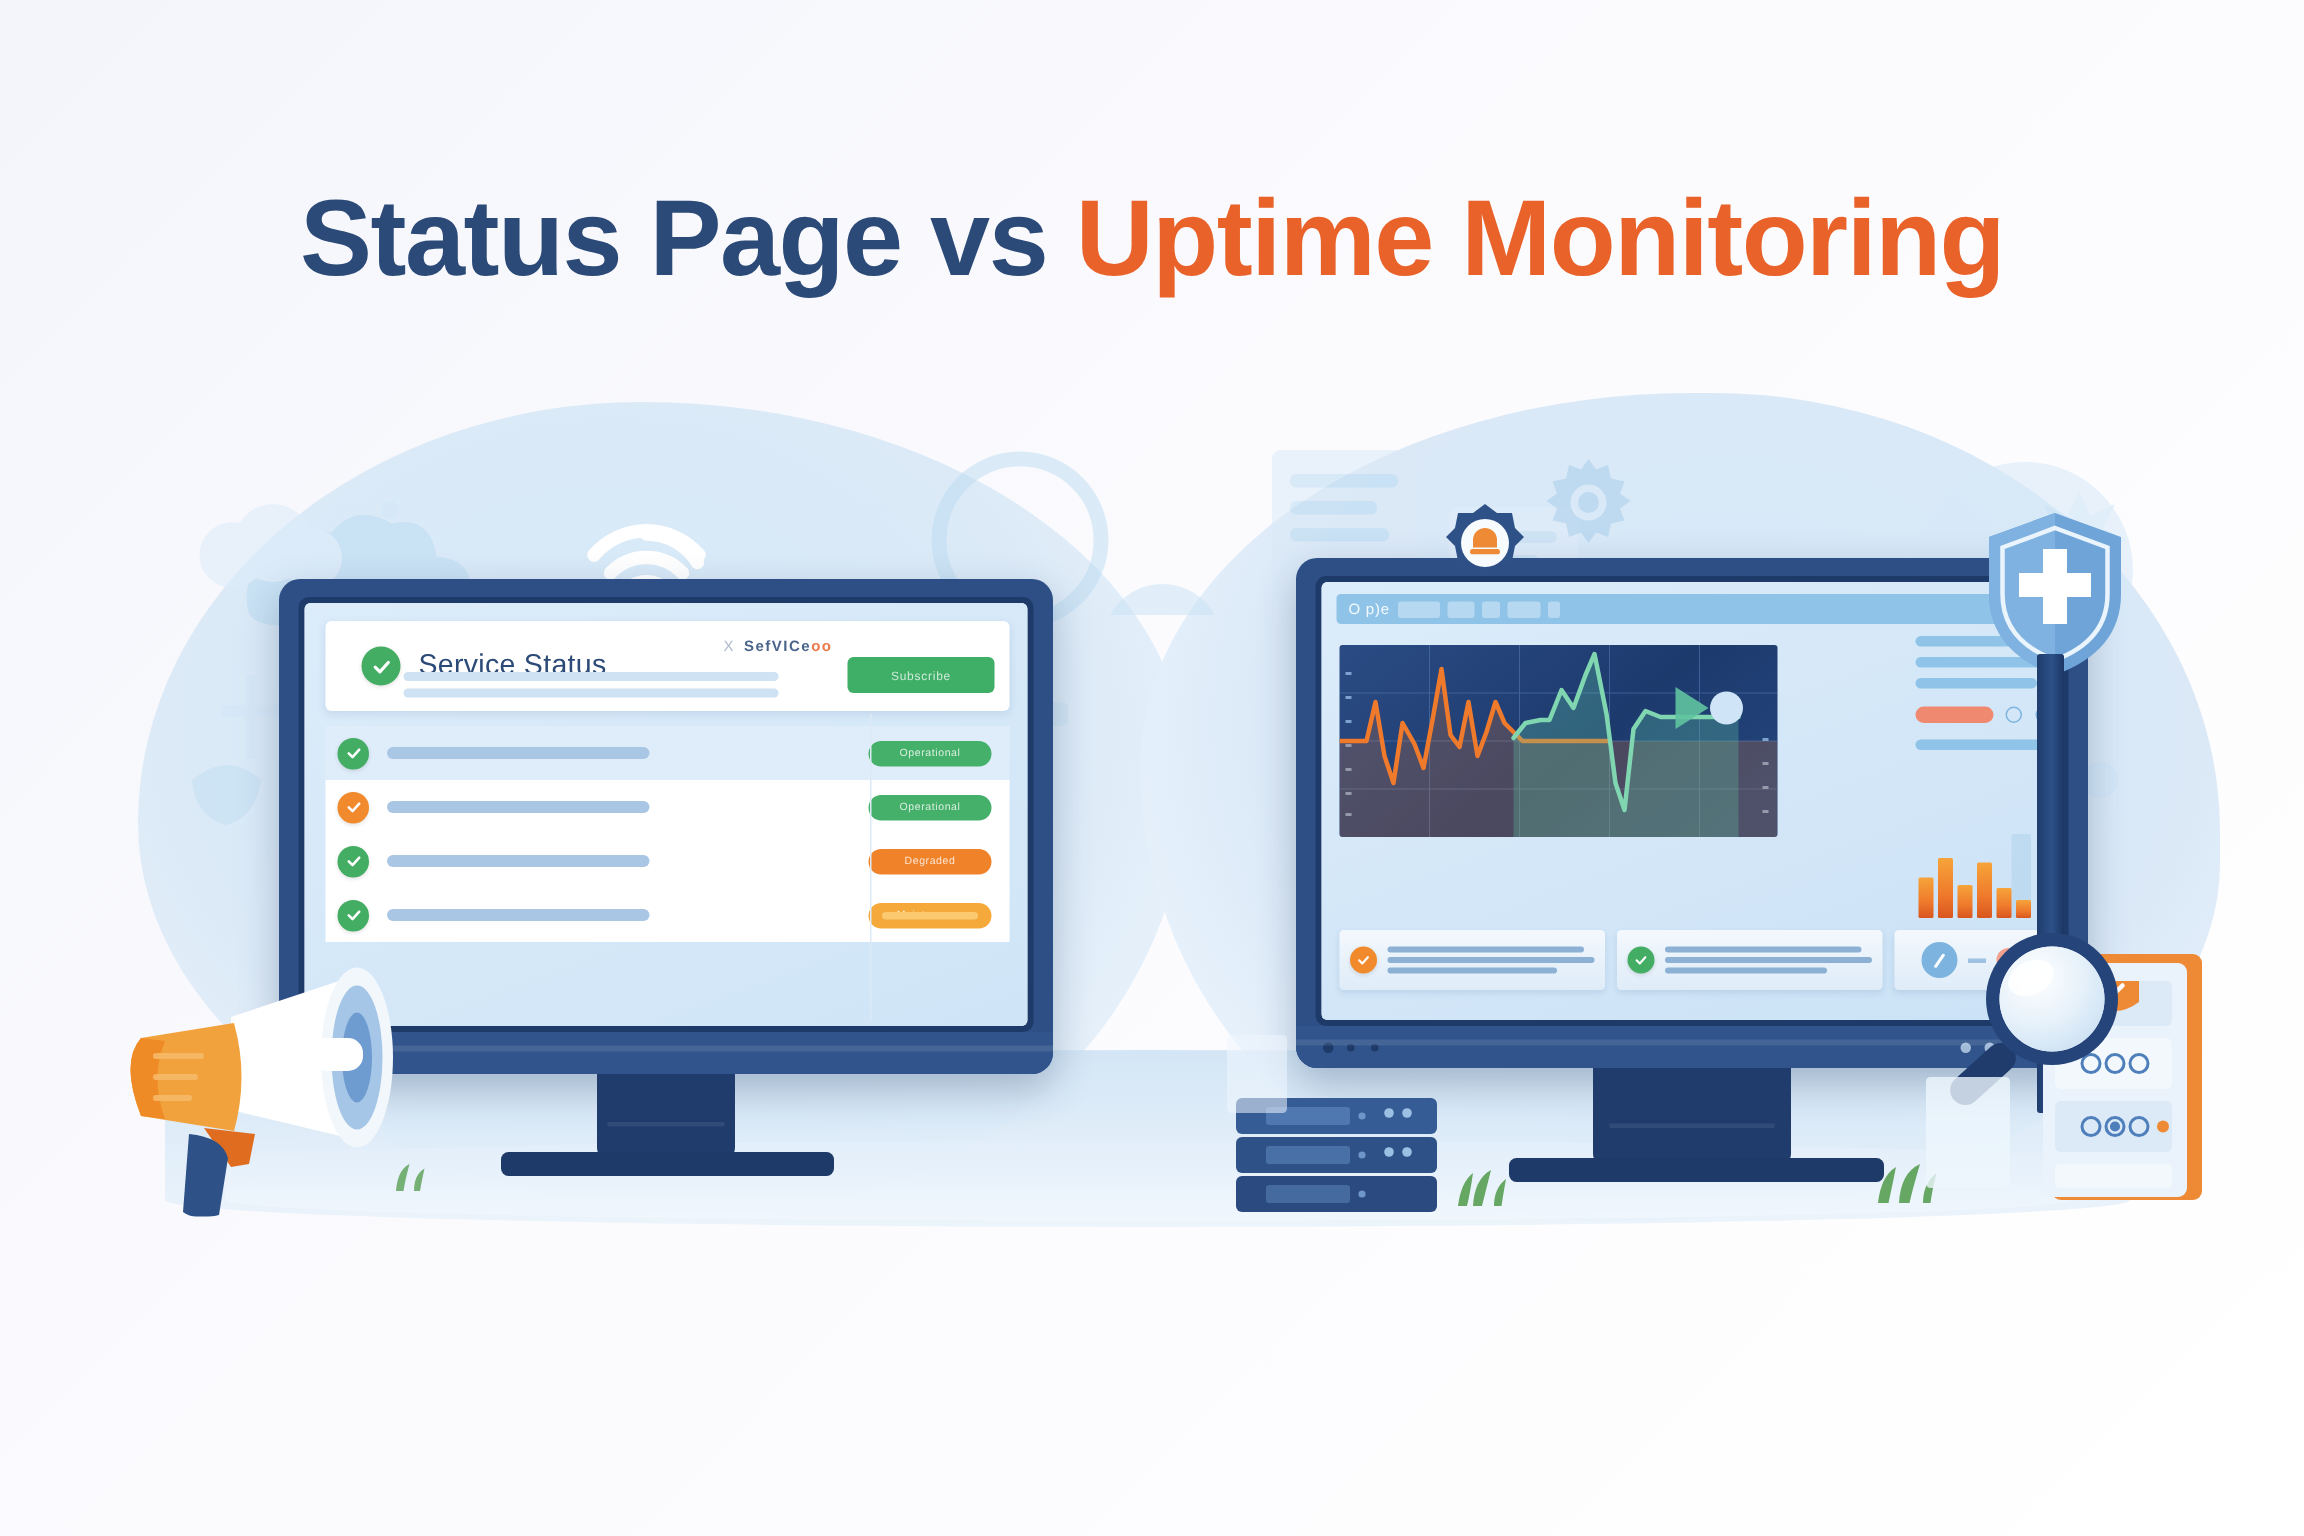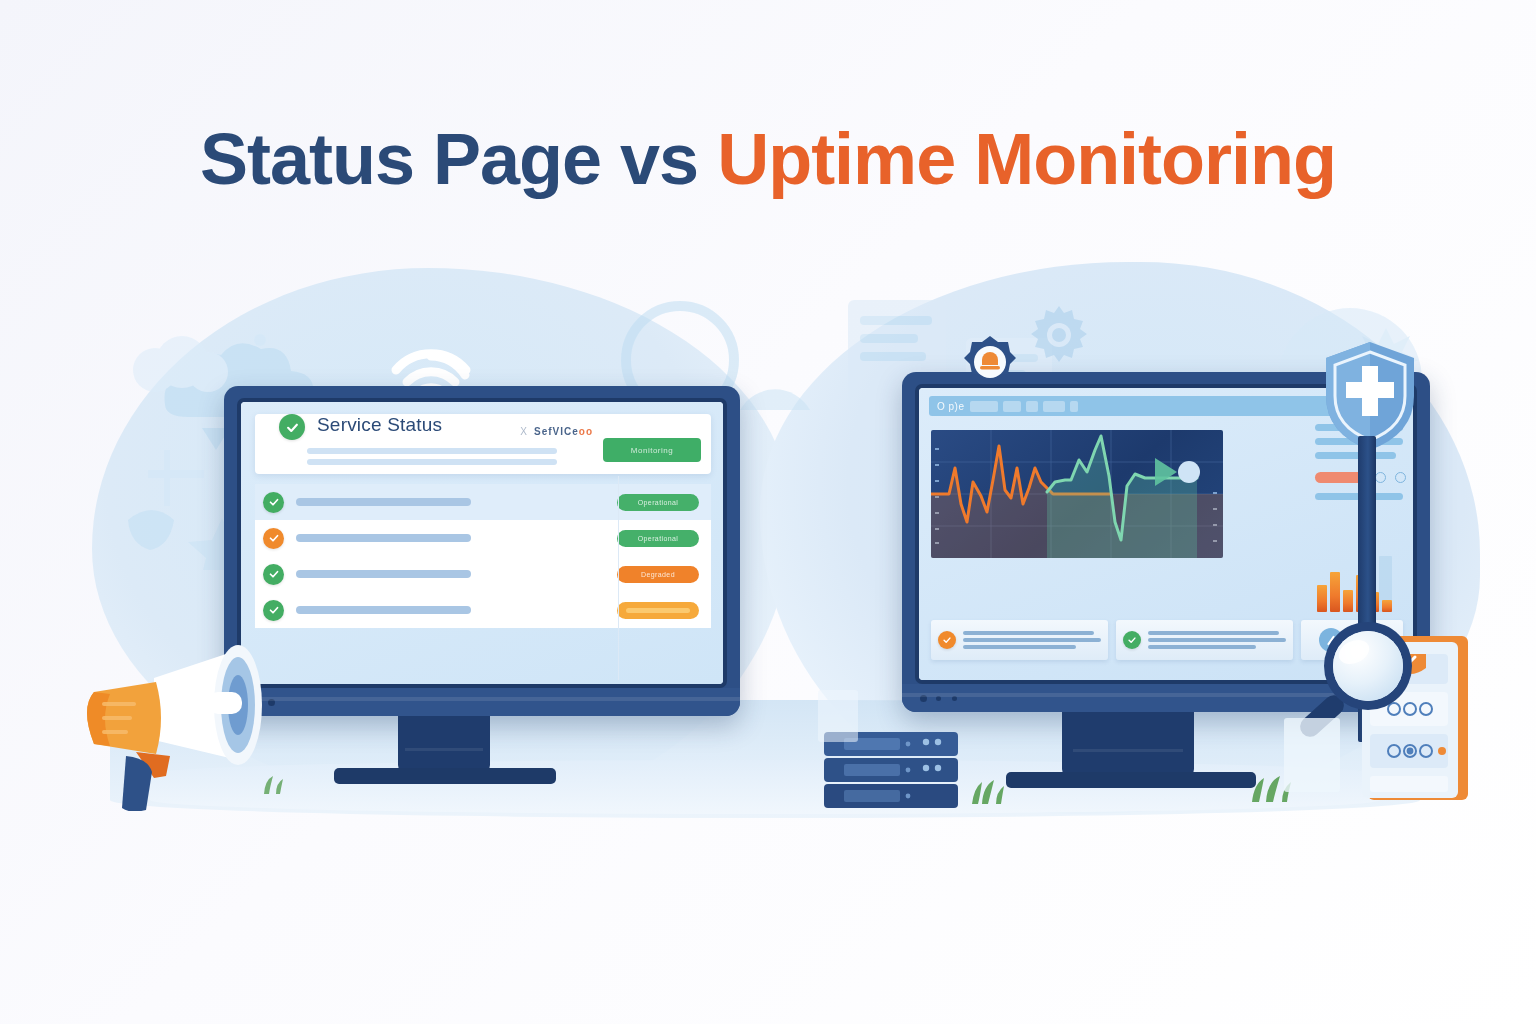--- a/index.html
+++ b/index.html
@@ -41,21 +41,21 @@
     border-radius:50%/18px;
     opacity:.9;
   }
   .ground2{
     position:absolute;left:150px;top:760px;width:1230px;height:54px;
     background:linear-gradient(180deg,#e2eefa 0%,#f1f7fd 100%);
     border-radius:50%/14px;opacity:.9;
   }
 
   
-  .monitor{position:absolute;margin-left:38px;}
+  .monitor{position:absolute;}
   .mon-body{
     position:absolute;inset:0;
     background:#2d4f86;
     border-radius:14px;
     box-shadow:0 10px 26px rgba(30,55,95,.28);
   }
   .mon-inner{
     position:absolute;left:13px;right:13px;top:12px;bottom:28px;
     background:#1e3a68;border-radius:7px;
     overflow:hidden;
@@ -81,21 +81,21 @@
   .stand-base{
     position:absolute;background:#1e3a68;border-radius:5px;
   }
 
   
   .sp{position:absolute;inset:0;background:linear-gradient(160deg,#dcecfa 0%,#cfe5f7 100%);}
   .sp-card{
     position:absolute;left:14px;right:12px;top:12px;height:60px;
     background:#ffffff;border-radius:4px;
     box-shadow:0 2px 6px rgba(40,80,140,.12);
-    display:flex;
+    display:flex;align-items:center;
   }
   .chk{
     width:26px;height:26px;border-radius:50%;
     background:#43ad63;flex:0 0 auto;
     display:flex;align-items:center;justify-content:center;
     box-shadow:0 1px 3px rgba(0,0,0,.12);
   }
   .chk.orange{background:#f08a2c;}
   .chk svg{width:15px;height:15px;}
   .sp-title{
@@ -281,21 +281,21 @@
                 </svg>
             </div>
             <div class="sp-title">Service Status</div>
             <div class="sp-brand">
               <span class="x">X</span><span>SefVICe</span><span class="oo">oo</span>
             </div>
             <div class="sp-lines">
               <div class="bar" style="width:100%"></div>
               <div class="bar" style="width:100%"></div>
             </div>
-            <div class="sp-btn">Monitoring</div>
+            <div class="sp-btn">Subscribe</div>
           </div>
 
           <div class="sp-row alt" style="top:82px;">
             <div class="chk">
                 <svg viewBox="0 0 24 24">
                   <path d="M5 12.5 l5 5 l9-10" fill="none" stroke="#fff" stroke-width="3.4" stroke-linecap="round" stroke-linejoin="round"></path>
                 </svg>
               </div>
             <div class="rbar"></div>
             <div class="rnum">2</div>

